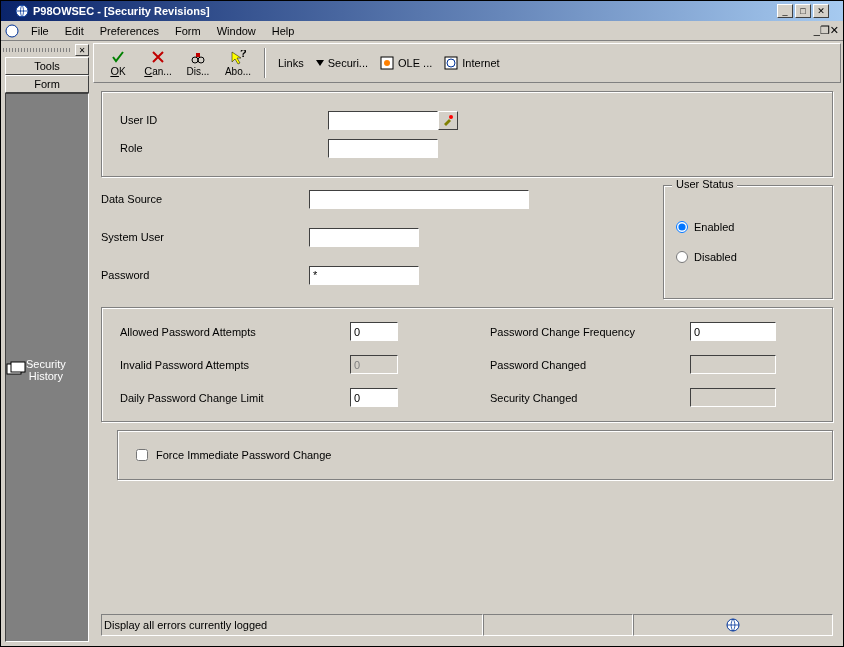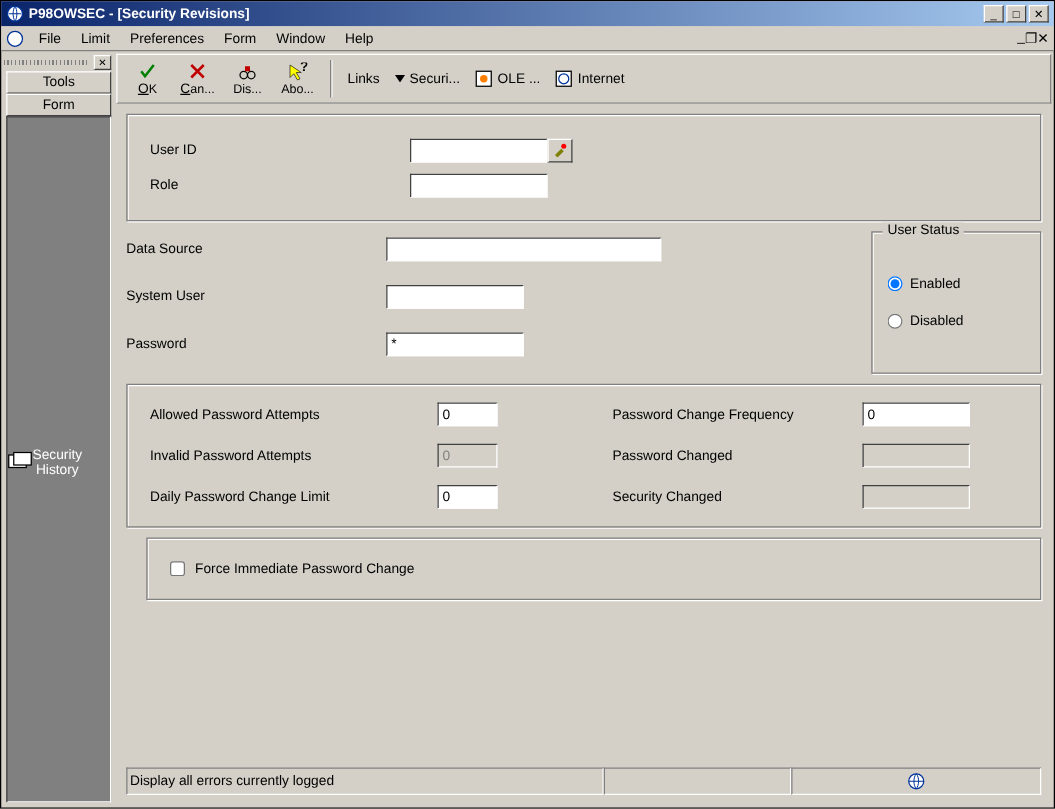--- a/index.html
+++ b/index.html
@@ -1,18 +1,18 @@
 <!DOCTYPE html>
 <html><head>
 <meta charset="utf-8">
 <style>
   * { box-sizing: border-box; font-family: "MS Sans Serif", Tahoma, Arial, sans-serif; font-size: 11px; }
   body { margin: 0; background: #d4d0c8; user-select: none; }
   .window { width: 844px; height: 647px; border: 1px solid #000; background: #d4d0c8; display: flex; flex-direction: column; }
-  .titlebar { height: 20px; background: linear-gradient(to right,#0a246a,#a6caf0); color:#fff; display:flex; align-items:center; padding:0 4px; }
+  .titlebar { height: 20px; background: linear-gradient(to right,#0a246a,#a6caf0); color:#fff; display:flex; align-items:center; padding:0 14px; }
   .titlebar svg { margin-right:4px; flex-shrink:0; }
   .titlebar .title { font-weight:bold; flex:1; }
   .titlebar .winbtn { width:16px; height:14px; background:#d4d0c8; border:1px solid #fff; border-right-color:#404040; border-bottom-color:#404040; margin-left:2px; display:flex; align-items:center; justify-content:center; color:#000; font-size:9px; font-family: Marlett, Arial; }
   .menubar { height: 20px; background:#d4d0c8; display:flex; align-items:center; padding:0 4px; border-bottom:1px solid #808080; }
   .menubar .mitem { padding: 15px 8px; }
   .menubar .mitem:first-child { padding-left: 2px; }
   .menubar svg { margin-right:4px; }
   .mdi-controls { margin-left:auto; display:flex; }
   .body-area { flex:1; display:flex; position:relative; padding:2px; gap:2px; }
   .sidebar { width: 88px; display:flex; flex-direction:column; }
@@ -34,21 +34,21 @@
   .groupbox { border:1px solid #808080; position:relative; padding:14px 18px; }
   .groupbox.inset { border:1px solid #808080; box-shadow: inset 1px 1px 0 #fff, 1px 1px 0 #fff; }
   .gb-title { position:absolute; top:-8px; left:8px; background:#d4d0c8; padding:0 4px; }
   .row { display:flex; align-items:center; height:28px; }
   .row .lab { width: 208px; }
   input.textin { height:19px; border:1px solid #808080; border-top-color:#404040; border-left-color:#404040; border-right-color:#fff; border-bottom-color:#fff; background:#fff; padding:1px 3px; font-size:11px; }
   input.textin.ro { background:#d4d0c8; color:#808080; }
   .flashbtn { width:20px; height:19px; border:1px solid #fff; border-right-color:#404040; border-bottom-color:#404040; display:flex; align-items:center; justify-content:center; background:#d4d0c8; }
   .midsection { display:flex; gap:16px; }
   .midleft { flex:1; }
-  .userstatus { width:136px; border:1px solid #808080; box-shadow: inset 1px 1px 0 #fff, 1px 1px 0 #fff; position:relative; padding:26px 12px; }
+  .userstatus { width:170px; border:1px solid #808080; box-shadow: inset 1px 1px 0 #fff, 1px 1px 0 #fff; position:relative; padding:26px 12px; }
   .radio-row { display:flex; align-items:center; gap:6px; height:30px; }
   .pwgrid { display:grid; grid-template-columns: 230px 80px 60px 200px 80px; row-gap:14px; align-items:center; }
   .cb-row { display:flex; align-items:center; gap:8px; }
   .status-strip { height:22px; display:flex; margin-top:auto; }
   .status-cell { border:1px solid #808080; border-right-color:#fff; border-bottom-color:#fff; padding:2px 2px; display:flex; align-items:center; }
   .status-cell.msg { flex:1.3; }
   .status-cell.mid { flex:0.5; }
   .status-cell.icons { width:200px; justify-content:center; }
   input[type=radio],input[type=checkbox]{ margin:0; width:12px; height:12px; }
 </style>
@@ -66,21 +66,21 @@
     <div class="winbtn">_</div>
     <div class="winbtn">□</div>
     <div class="winbtn">✕</div>
   </div>
 
   <div class="menubar">
     <svg width="14" height="14" viewBox="0 0 14 14">
         <circle cx="7" cy="7" r="6" fill="#fff" stroke="#003399"></circle>
       </svg>
     <span class="mitem">File</span>
-    <span class="mitem">Limit</span>
+    <span class="mitem">Edit</span>
     <span class="mitem">Preferences</span>
     <span class="mitem">Form</span>
     <span class="mitem">Window</span>
     <span class="mitem">Help</span>
     <div class="mdi-controls">
       <div class="winbtn">_</div>
       <div class="winbtn">❐</div>
       <div class="winbtn">✕</div>
     </div>
   </div>

